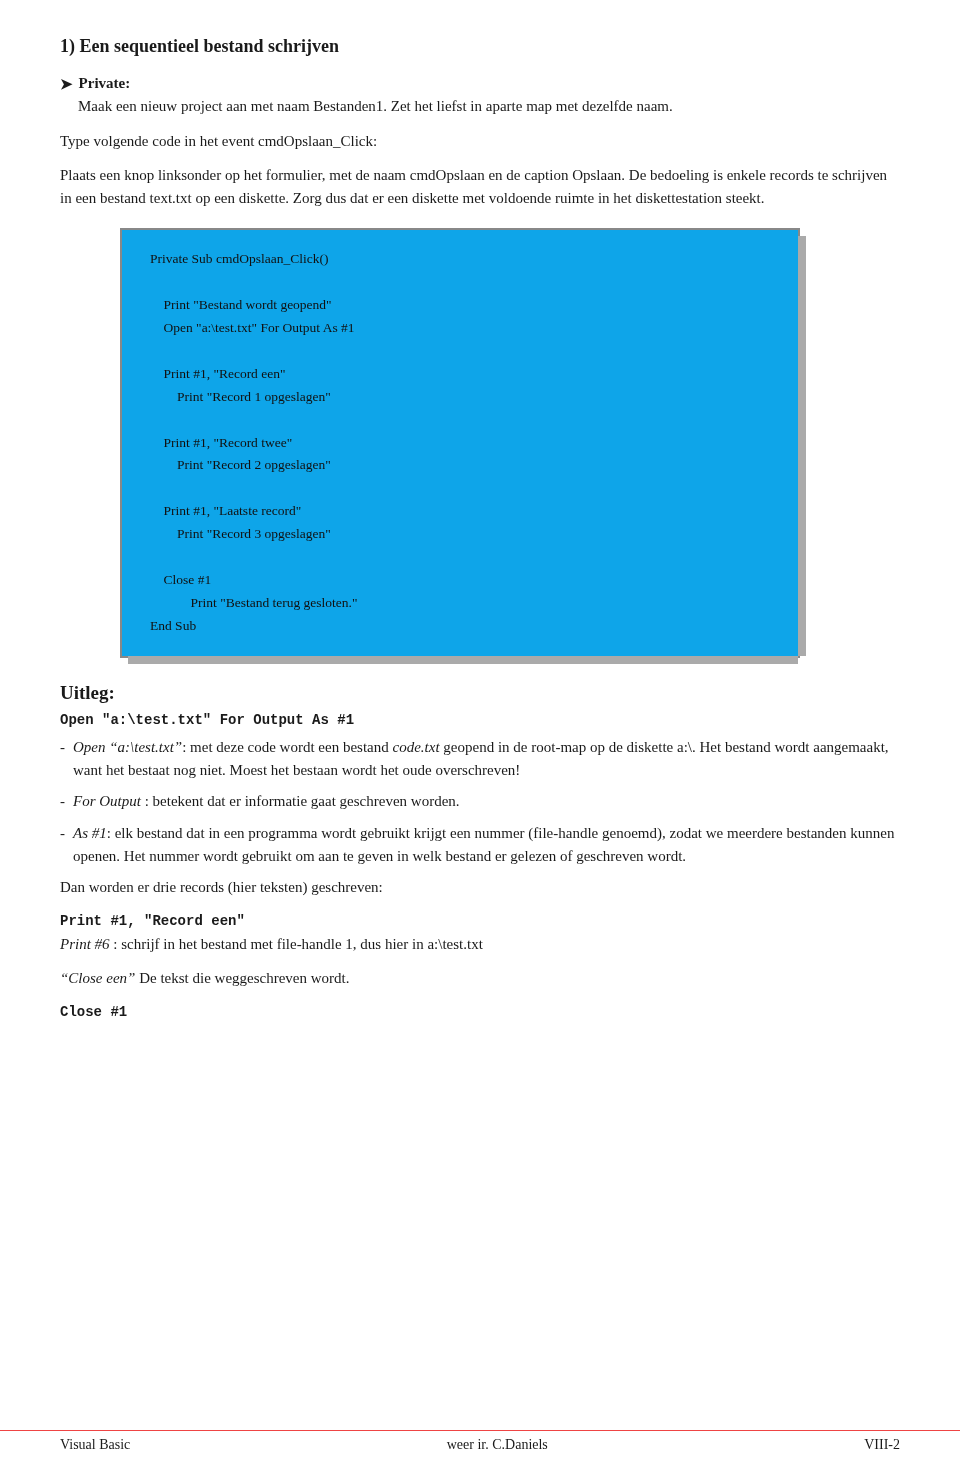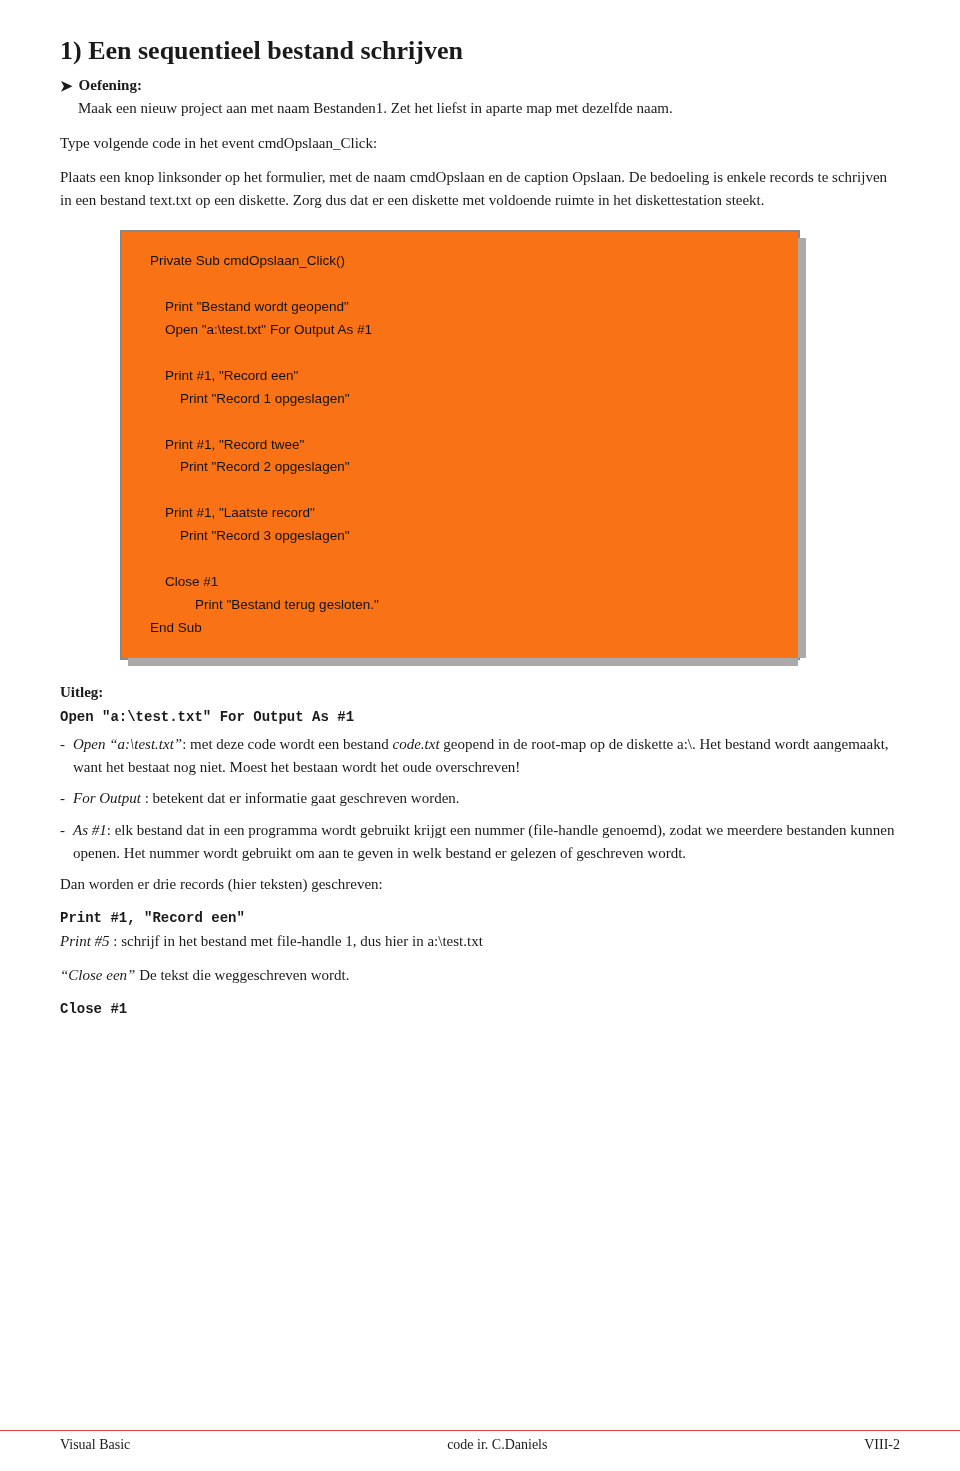--- a/index.html
+++ b/index.html
@@ -9,34 +9,34 @@
       color: #1a1a1a;
       background: #fff;
       width: 960px;
       min-height: 1471px;
       position: relative;
     }
     .page {
       padding: 36px 60px 80px 60px;
     }
     h1.main-title {
-      font-size: 26px;
-      font-weight: bold;
-      margin-bottom: 11px;
+      font-size: 18px;
+      font-weight: bold;
+      margin-bottom: 18px;
     }
     p {
       margin-bottom: 10px;
       line-height: 1.55;
     }
     .code-block {
       border: 2px solid #888;
-      background: #f97316;
+      background: #0ea5e9;
       padding: 18px 28px 18px 28px;
       margin: 18px 0 18px 60px;
-      font-family: Liberation Sans, sans-serif;
+      font-family: Liberation Serif, serif;
       font-size: 13.5px;
       line-height: 1.7;
       color: #111;
       width: 680px;
       position: relative;
     }
     .code-block::after {
       content: '';
       position: absolute;
       right: -8px;
@@ -52,21 +52,21 @@
       left: 6px;
       width: calc(100% - 6px);
       height: 8px;
       background: #aaa;
     }
     .uitleg-section {
       margin-top: 24px;
     }
     .uitleg-title {
       font-weight: bold;
-      font-size: 15px;
+      font-size: 19px;
       margin-bottom: 8px;
     }
     .open-code {
       font-family: 'Courier New', Courier, monospace;
       font-size: 14px;
       font-weight: bold;
       margin-bottom: 8px;
     }
     .uitleg-item {
       display: flex;
@@ -125,21 +125,21 @@
 </head>
 <body>
 
 <div class="page">
 
   <h1 class="main-title">1)  Een sequentieel bestand schrijven</h1>
 
   <div class="oefening-block">
     <div class="oefening-label">
       <span>➤</span>
-      <span>Oefening:</span>
+      <span>Private:</span>
     </div>
     <p class="indent1">Maak een nieuw project aan met naam Bestanden1. Zet het liefst in aparte map met dezelfde naam.</p>
   </div>
 
   <p>Type volgende code in het event cmdOpslaan_Click:</p>
 
   <p>Plaats een knop linksonder op het formulier, met de naam cmdOpslaan en de caption Opslaan. De bedoeling is enkele records te schrijven in een bestand text.txt op een diskette. Zorg dus dat er een diskette met voldoende ruimte in het diskettestation steekt.</p>
 
   <div class="code-block">
     <div>Private Sub cmdOpslaan_Click()</div>
@@ -184,28 +184,28 @@
       <span class="dash">-</span>
       <span class="uitleg-item-text">
         <em>As #1</em>: elk bestand dat in een programma wordt gebruikt krijgt een nummer (file-handle genoemd), zodat we meerdere bestanden kunnen openen. Het nummer wordt gebruikt om aan te geven in welk bestand er gelezen of geschreven wordt.
       </span>
     </div>
 
     <p>Dan worden er drie records (hier teksten) geschreven:</p>
     <div class="print-code">Print #1, "Record een"</div>
 
     <p>
-      <em>Print #5</em> : schrijf in het bestand met file-handle 1, dus hier in a:\test.txt
+      <em>Print #6</em> : schrijf in het bestand met file-handle 1, dus hier in a:\test.txt
     </p>
     <p>
       <em>“Close een”</em> De tekst die weggeschreven wordt.
     </p>
 
     <div class="close-code">Close #1</div>
   </div>
 
   <div class="footer">
     <span>Visual Basic</span>
-    <span>code ir. C.Daniels</span>
+    <span>weer ir. C.Daniels</span>
     <span>VIII-2</span>
   </div>
 
 </div>
 
 </body></html>

